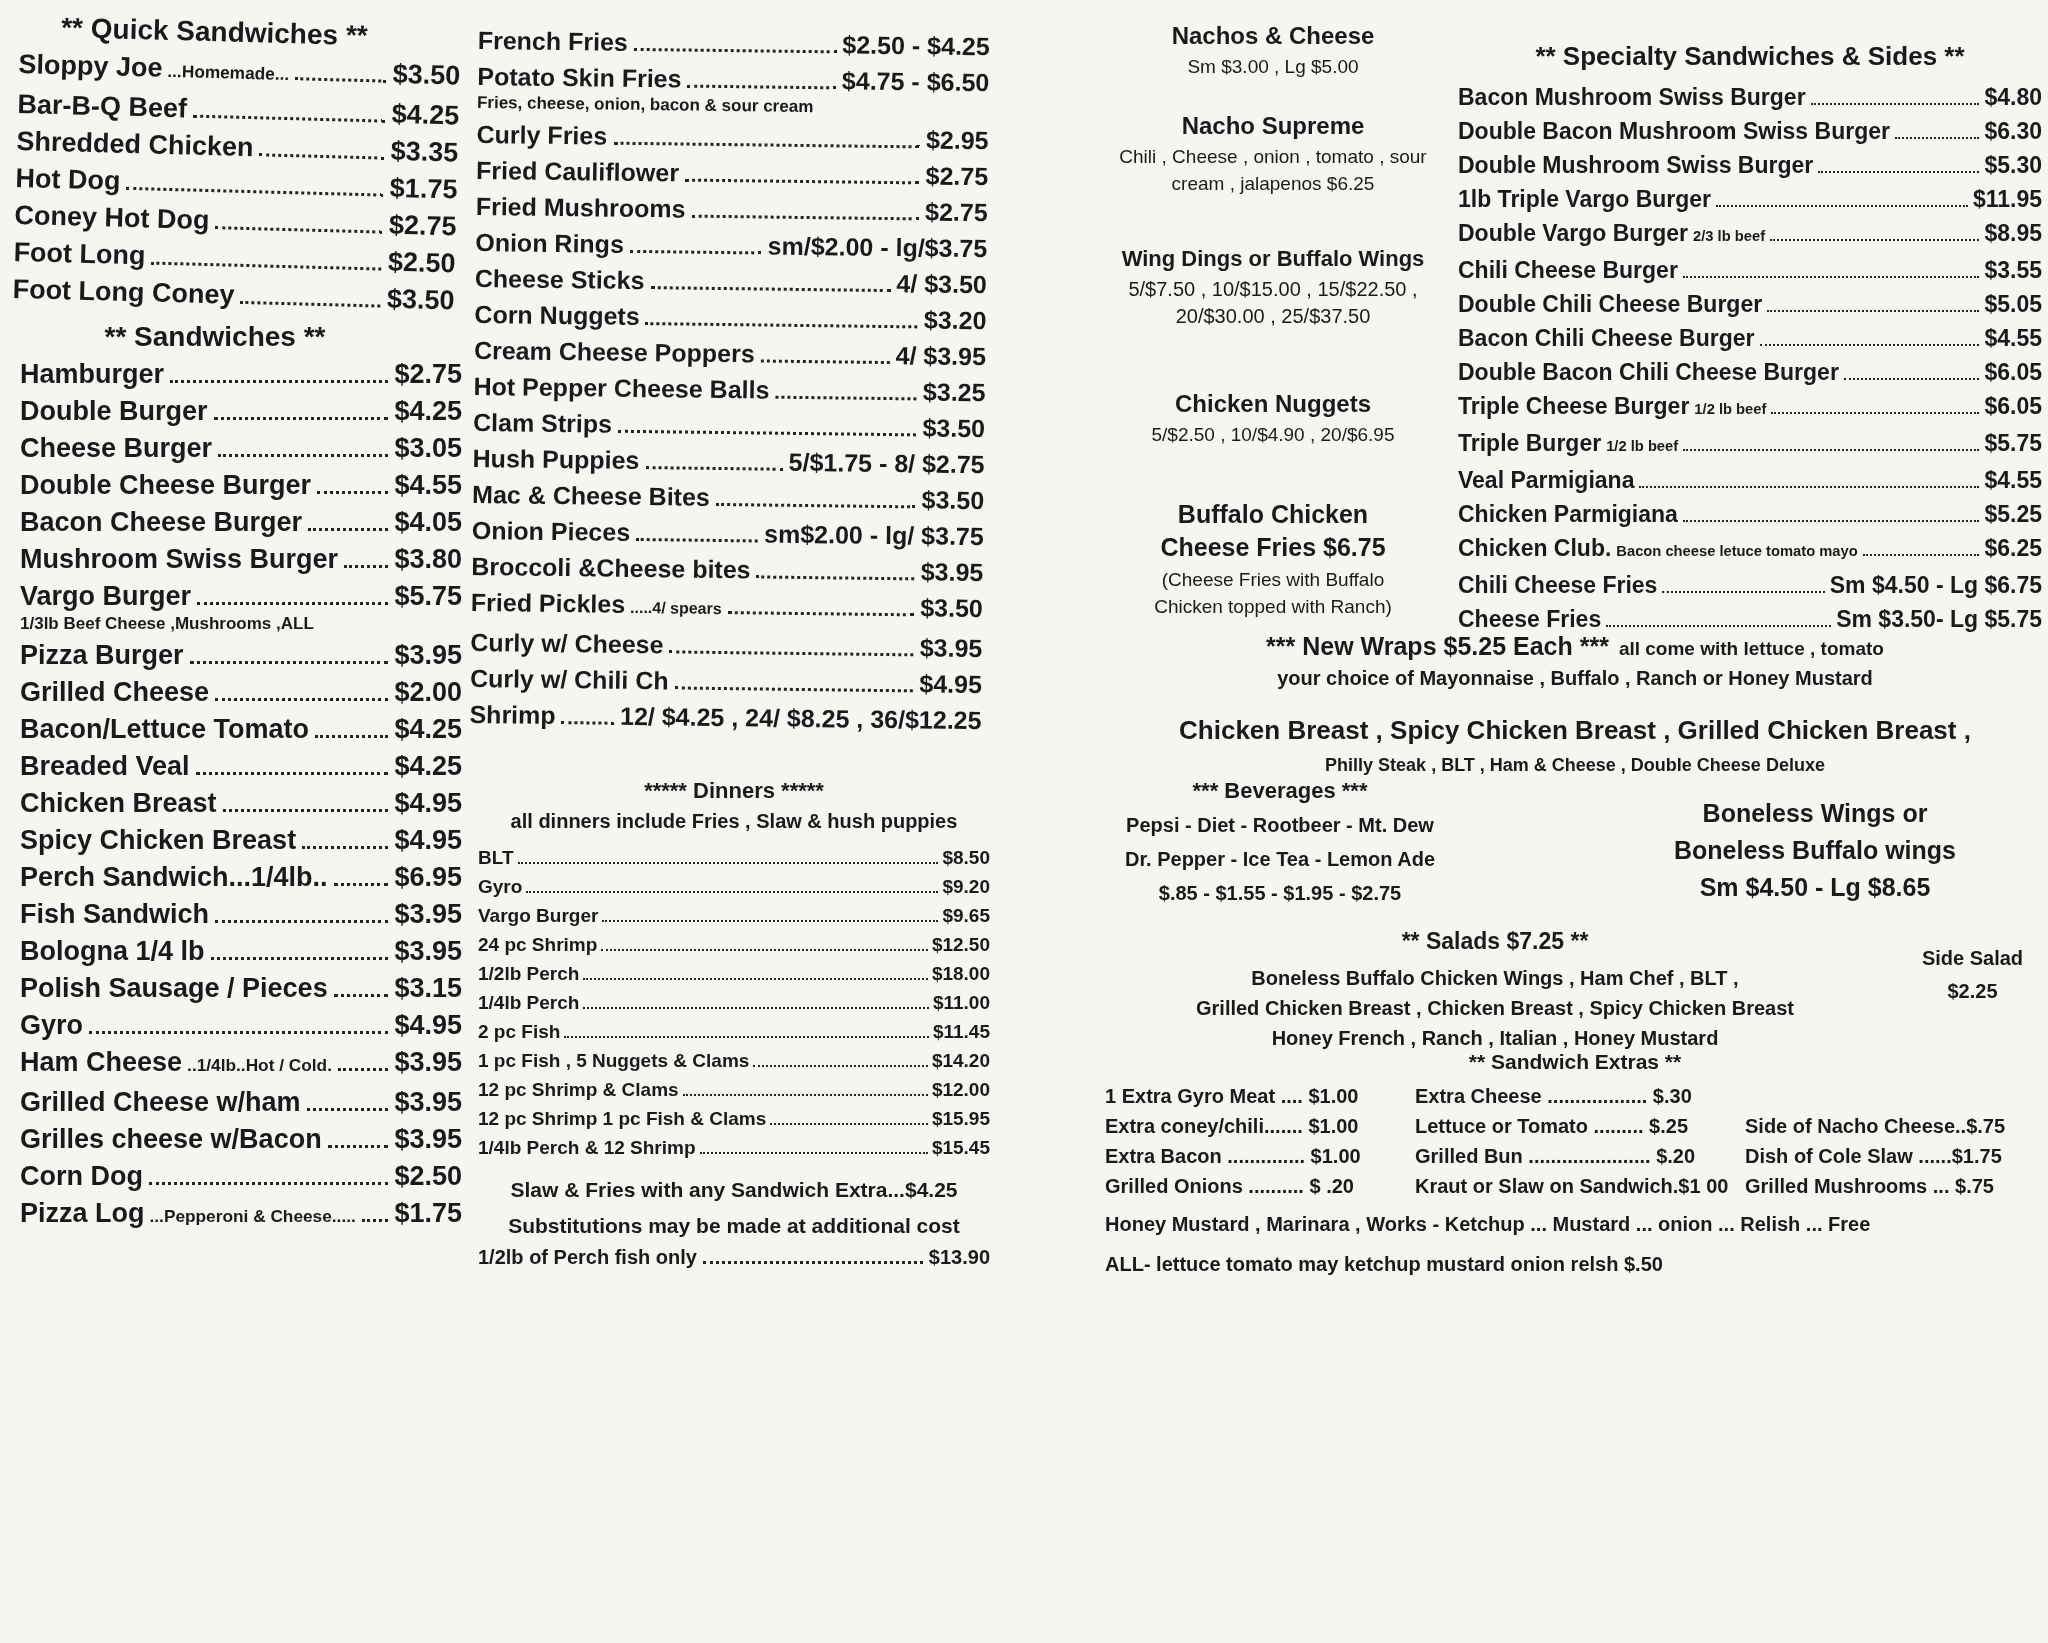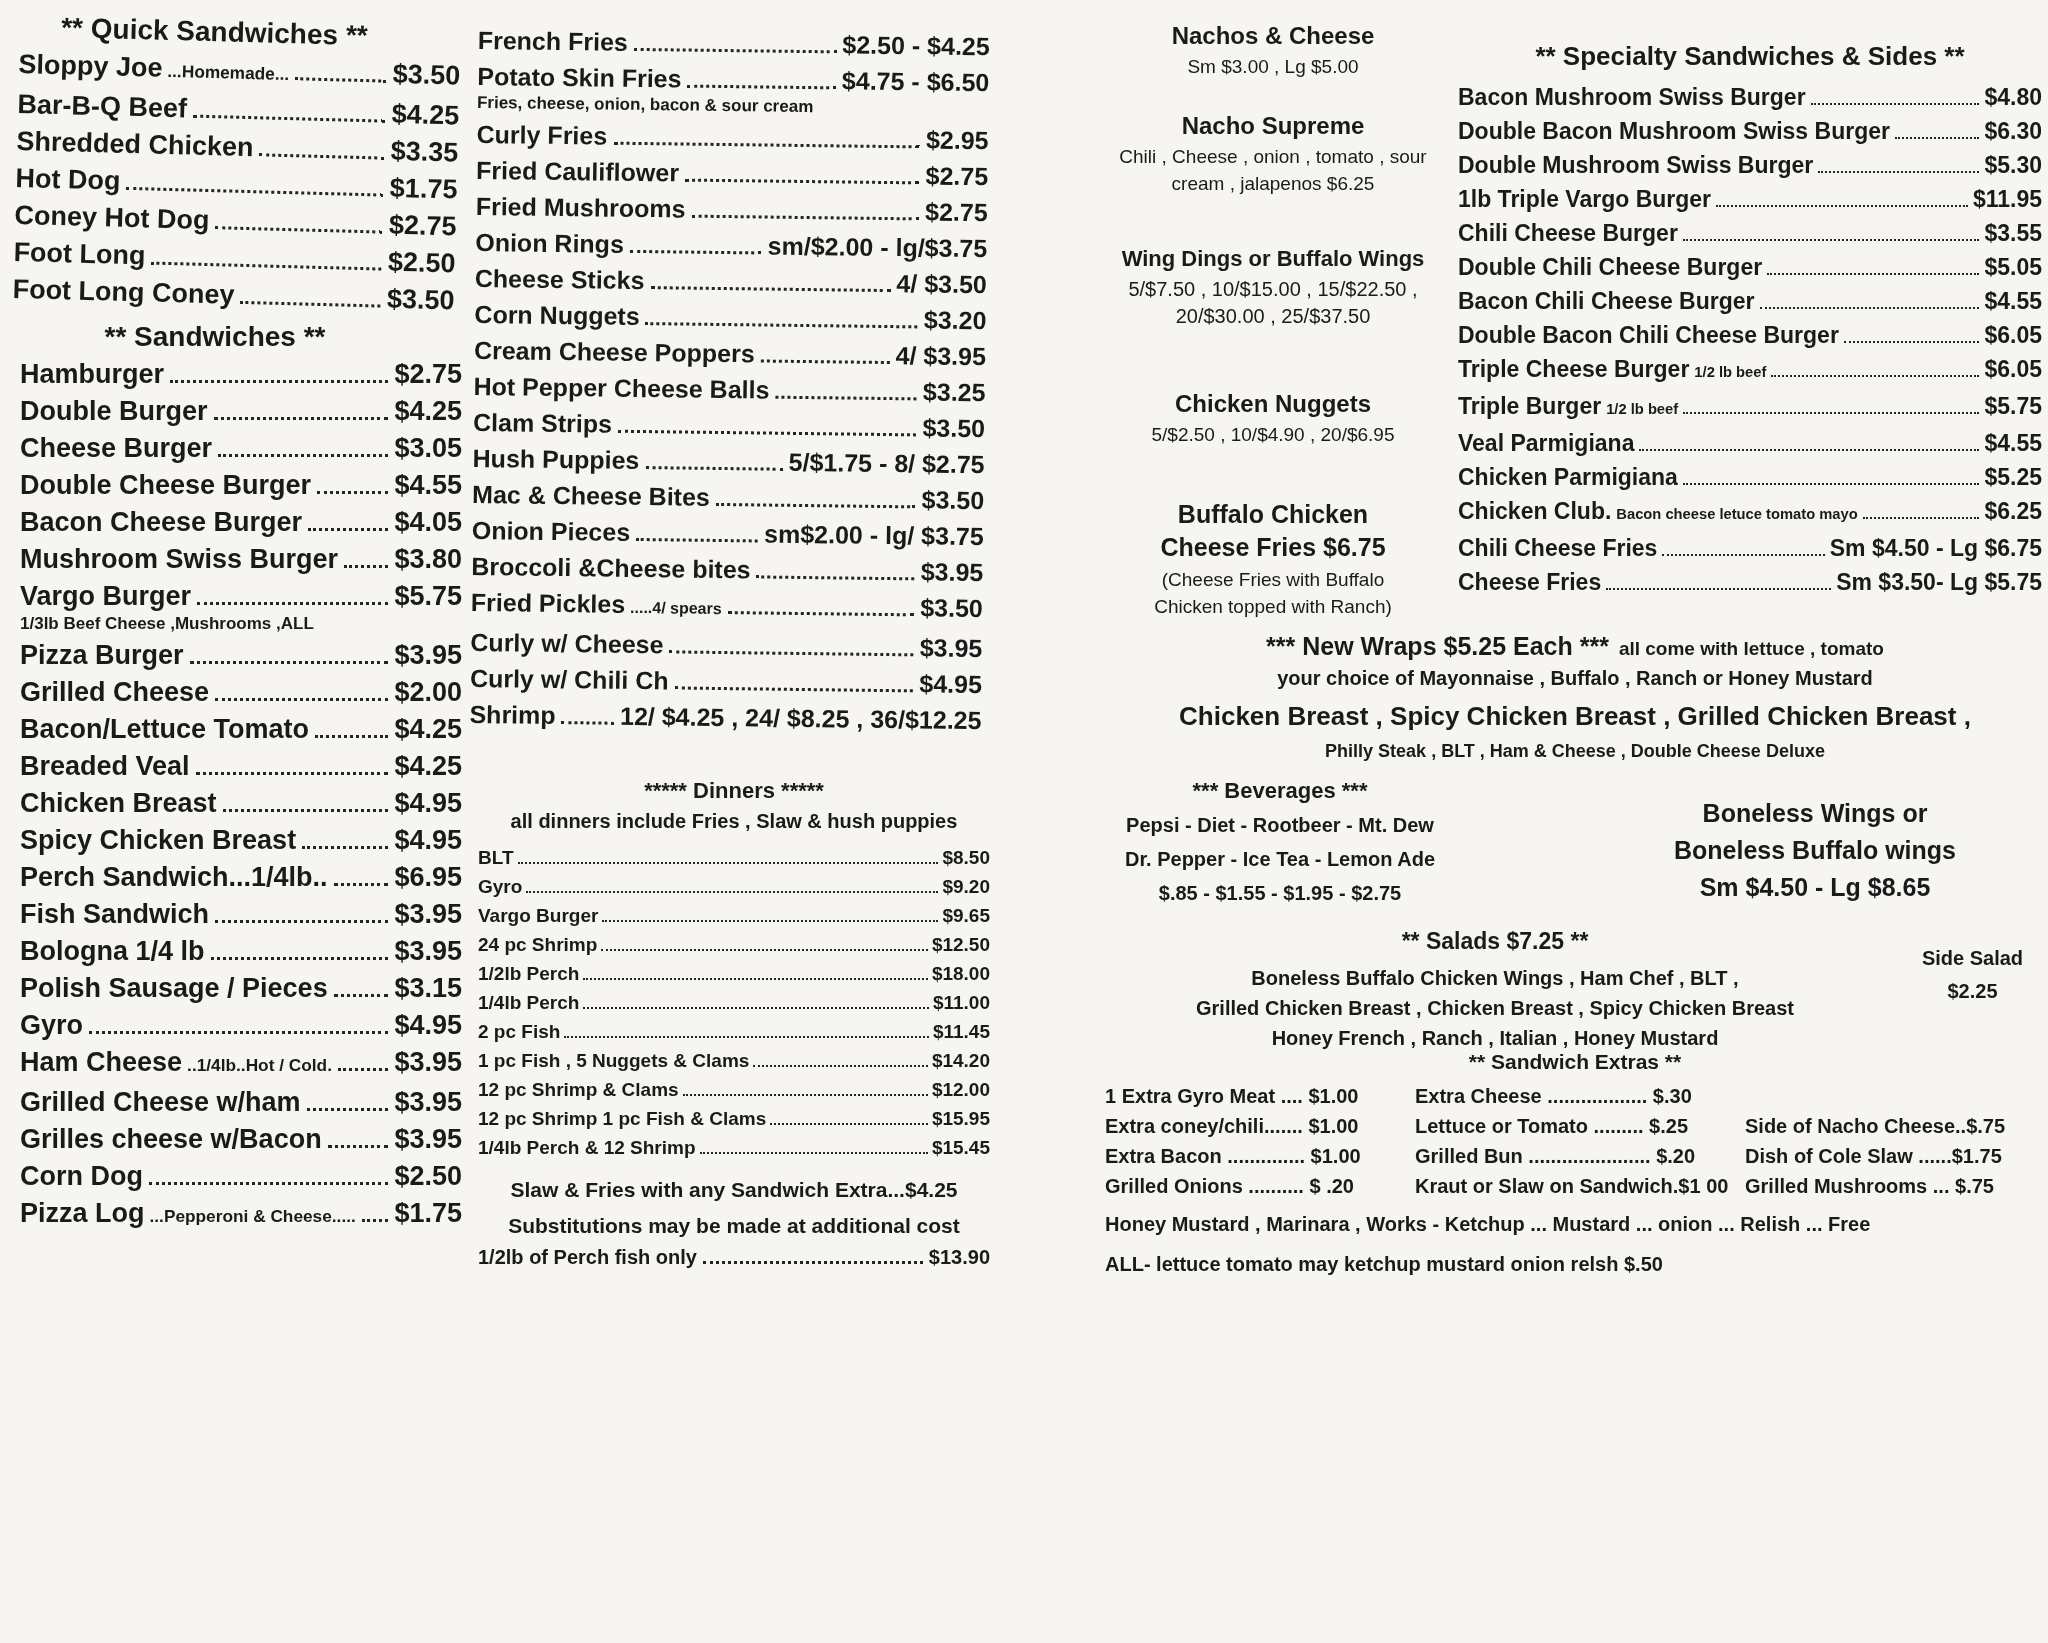--- a/index.html
+++ b/index.html
@@ -64,21 +64,21 @@
   .snack.b5 .snack-title { font-size:25px; line-height:33px; }
 
   .col4 .list { font-size:23px; }
   .col4 .mi { line-height:34px; }
   .col4 .mi-dots { border-bottom:2.5px dotted #242424; margin:0 5px 5px 5px; }
 
   .wraps { position:absolute; left:1105px; top:632px; width:940px; text-align:center; font-weight:700; }
   .wraps-title { font-size:25px; display:inline; }
   .wraps-titlenote { font-size:19px; margin-left:10px; display:inline; }
   .wraps-l2 { font-size:20px; margin-top:6px; }
-  .wraps-l3 { font-size:26px; margin-top:10px; line-height:33px; }
+  .wraps-l3 { font-size:26px; margin-top:24px; line-height:33px; }
   .wraps-l4 { font-size:18px; margin-top:2px; line-height:33px; }
 
   .bev { position:absolute; left:1100px; top:778px; width:360px; text-align:center; font-weight:700; }
   .bev-title { font-size:22px; margin-bottom:4px; }
   .bev-line { font-size:20px; line-height:34px; }
 
   .bw { position:absolute; left:1645px; top:795px; width:340px; text-align:center; font-weight:700; }
   .bw-line { font-size:25px; line-height:37px; }
 
   .salads { position:absolute; left:1095px; top:928px; width:800px; text-align:center; font-weight:700; }
@@ -479,20 +479,26 @@
           <span class="mi-name">Double Mushroom Swiss Burger</span>
           <span class="mi-dots"></span>
           <span class="mi-price">$5.30</span>
         </div>
         <div class="mi">
           <span class="mi-name">1lb Triple Vargo Burger</span>
           <span class="mi-dots"></span>
           <span class="mi-price">$11.95</span>
         </div>
         <div class="mi">
+          <span class="mi-name">Double Vargo Burger</span>
+          <span class="mi-note">2/3 lb beef</span>
+          <span class="mi-dots"></span>
+          <span class="mi-price">$8.95</span>
+        </div>
+        <div class="mi">
           <span class="mi-name">Chili Cheese Burger</span>
           <span class="mi-dots"></span>
           <span class="mi-price">$3.55</span>
         </div>
         <div class="mi">
           <span class="mi-name">Double Chili Cheese Burger</span>
           <span class="mi-dots"></span>
           <span class="mi-price">$5.05</span>
         </div>
         <div class="mi">

